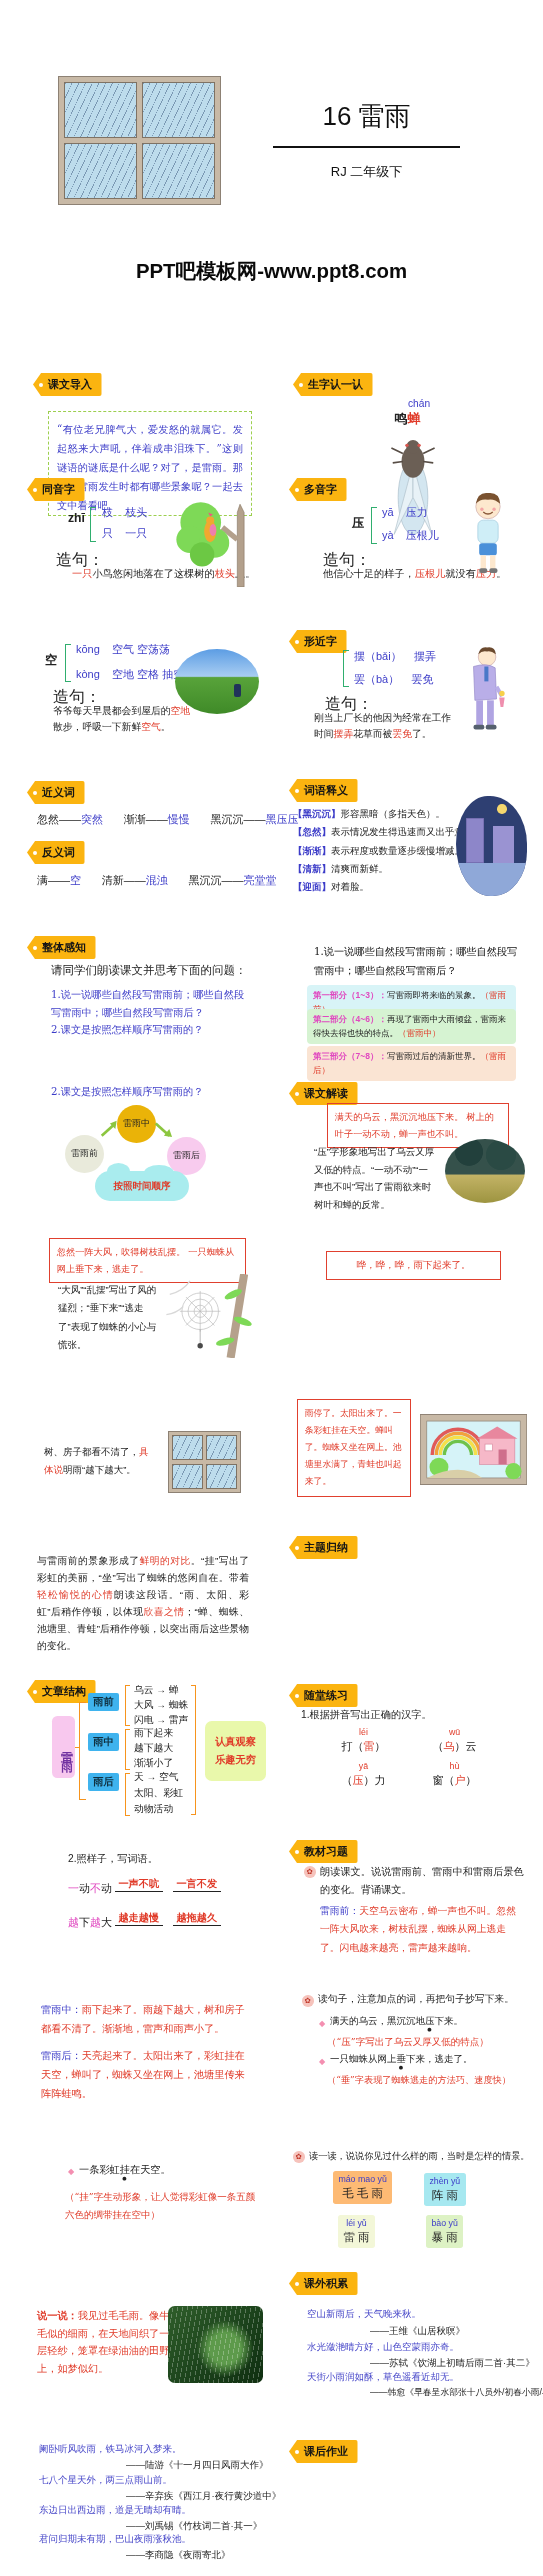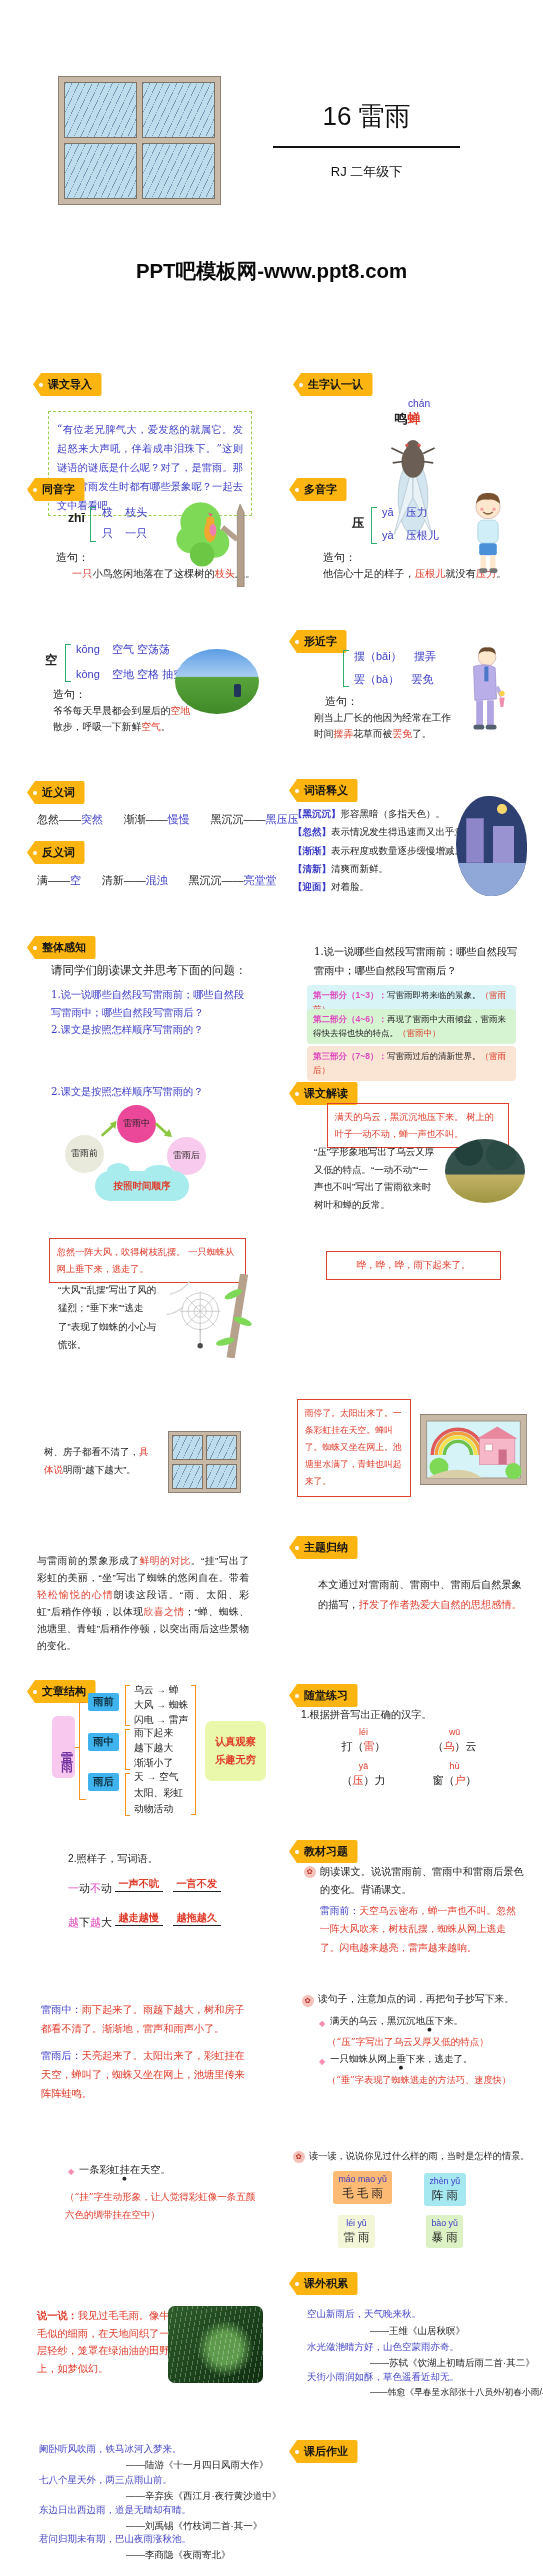--- a/index.html
+++ b/index.html
@@ -25,21 +25,21 @@
   .blue { color:#3c3cc8; }
   .red { color:#e03a28; }
 
   .redbox { position:absolute; border:1.4px solid #e0402e; color:#e03a28;
             font-family:"DejaVu Serif", serif; padding:5.4px 6.8px; line-height:16.3px; font-size:9.2px; }
   .bracket-l { position:absolute; width:6.1px; border-left:1.4px solid #2fae6e; border-top:1.4px solid #2fae6e; border-bottom:1.4px solid #2fae6e; }
   .obracket-l { position:absolute; width:5.4px; border-left:1.4px solid #f7941d; border-top:1.4px solid #f7941d; border-bottom:1.4px solid #f7941d; }
   .obracket-r { position:absolute; width:5.4px; border-right:1.4px solid #f7941d; border-top:1.4px solid #f7941d; border-bottom:1.4px solid #f7941d; }
   .row-b { position:absolute; font-size:11px; color:#3c3cc8; white-space:nowrap; }
   .row-b b { font-weight:normal; margin-right:12.2px; }
-  .zaoju { position:absolute; font-size:11px; color:#222;text-align:center; }
+  .zaoju { position:absolute; font-size:16px; color:#222;text-align:center; }
 
   .pairline { position:absolute; font-size:11px; white-space:nowrap; }
   .pairline span.gap { display:inline-block; width:17.7px; }
 
   .defitem { position:absolute; font-size:9.5px; white-space:nowrap; }
   .defitem .w { color:#3c3cc8; font-weight:bold; }
   .defitem .d { font-family:"DejaVu Serif", serif; color:#222; }
 
   .partbox { position:absolute; width:209px; border-radius:4.1px; padding:4.1px 6.1px; font-size:8.5px; line-height:13.6px; }
   .partbox .lb { color:#e049c0; font-weight:bold; }
@@ -235,21 +235,21 @@
     <span class="lb">第一部分（1~3）：</span><span>写雷雨即将来临的景象。</span><span class="nt">（雷雨前）</span>
   </div>
   <div class="partbox" style="left:307px;top:1009px;background:#d6f3d2;">
     <span class="lb">第二部分（4~6）：</span><span>再现了雷雨中大雨倾盆，雷雨来得快去得也快的特点。</span><span class="nt">（雷雨中）</span>
   </div>
   <div class="partbox" style="left:307px;top:1046px;background:#fae4d3;">
     <span class="lb">第三部分（7~8）：</span><span>写雷雨过后的清新世界。</span><span class="nt">（雷雨后）</span>
   </div>
 
   <div class="abs hand" style="left:51px;top:1085px;font-size:10.2px;color:#3c3cc8;">2.课文是按照怎样顺序写雷雨的？</div>
-  <div class="circle" style="left:117px;top:1105px;background:#ec4899;">雷雨中</div>
+  <div class="circle" style="left:117px;top:1105px;background:#eab308;">雷雨中</div>
   <div class="circle" style="left:65px;top:1135px;background:#e9eadb;">雷雨前</div>
   <div class="circle" style="left:167px;top:1137px;background:#f8cbee;">雷雨后</div>
   <svg class="abs" style="left:99px;top:1118px;" width="20.4" height="20.4" viewBox="0 0 30 30">
       <line x1="4" y1="26" x2="24" y2="8" stroke="#8cc63f" stroke-width="4"></line>
       <path d="M26 4 L16 8 L24 16 Z" fill="#8cc63f"></path>
     </svg>
   <svg class="abs" style="left:153px;top:1118px;" width="20.4" height="20.4" viewBox="0 0 30 30">
       <line x1="4" y1="8" x2="24" y2="26" stroke="#8cc63f" stroke-width="4"></line>
       <path d="M28 28 L16 26 L24 16 Z" fill="#8cc63f"></path>
     </svg>
@@ -303,21 +303,20 @@
     <rect x="116" y="52" width="12" height="22" fill="#cf6f8c"></rect>
     <rect x="96" y="44" width="11" height="10" fill="#fff" stroke="#d88aa0"></rect>
     <circle cx="28" cy="78" r="14" fill="#7ed957"></circle>
     <circle cx="138" cy="84" r="12" fill="#7ed957"></circle>
     <path d="M10 94 Q60 70 92 94 Z" fill="#d9cfa8"></path>
   </svg>
 
   <div class="abs" style="left:37px;top:1552px;width:212px;font-size:9.8px;line-height:17px;text-align:justify;"><span>与雷雨前的景象形成了</span><span class="c-red">鲜明的对比</span><span>。“挂”写出了彩虹的美丽，“坐”写出了蜘蛛的悠闲自在。带着</span><span class="c-red">轻松愉悦的心情</span><span>朗读这段话。“雨、太阳、彩虹”后稍作停顿，以体现</span><span class="c-red">欣喜之情</span><span>；“蝉、蜘蛛、池塘里、青蛙”后稍作停顿，以突出雨后这些景物的变化。</span></div>
 
   <div class="tag" style="left:289px;top:1536px;">主题归纳</div>
-  <div class="abs hand" style="left:318px;top:1575px;width:204px;font-size:10.2px;line-height:20.4px;"><span>本文通过对雷雨前、雷雨中、雷雨后自然景象的描写，</span><span class="c-red">抒发了作者热爱大自然的思想感情。</span></div>
 
   <div class="tag" style="left:27px;top:1680px;">文章结构</div>
   <div class="abs center" style="left:52px;top:1716px;width:23px;height:62px;background:#f8c8ee;border-radius:5.4px;color:#7030a0;font-size:12.2px;font-weight:bold;writing-mode:vertical-rl;letter-spacing:9.5px;padding-top:9.5px;">雷雨</div>
   <div class="abs" style="left:79px;top:1702px;width:1.4px;height:98px;background:#f7941d;"></div>
   <div class="abs" style="left:75px;top:1747px;width:5.4px;height:1.4px;background:#f7941d;"></div>
   <div class="abs" style="left:79px;top:1702px;width:6.8px;height:1.4px;background:#f7941d;"></div>
   <div class="abs" style="left:79px;top:1799px;width:6.8px;height:1.4px;background:#f7941d;"></div>
   <div class="stagebox" style="left:88px;top:1693px;">雨前</div>
   <div class="stagebox" style="left:88px;top:1733px;">雨中</div>
   <div class="stagebox" style="left:88px;top:1773px;">雨后</div>

